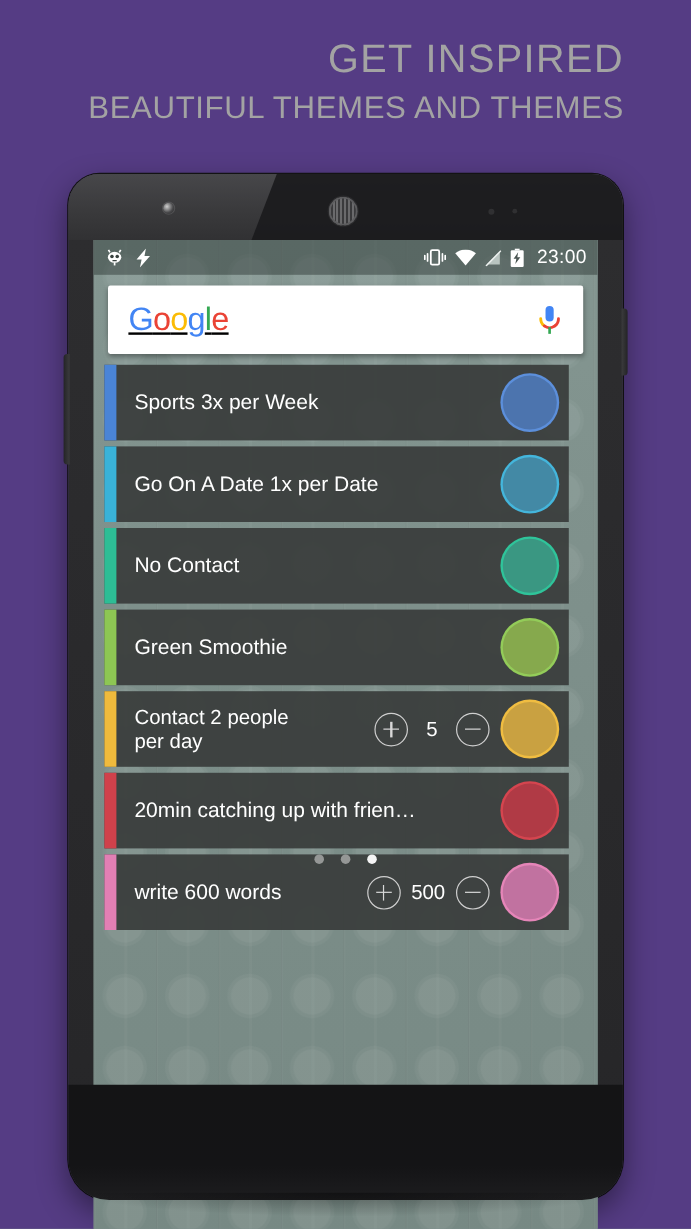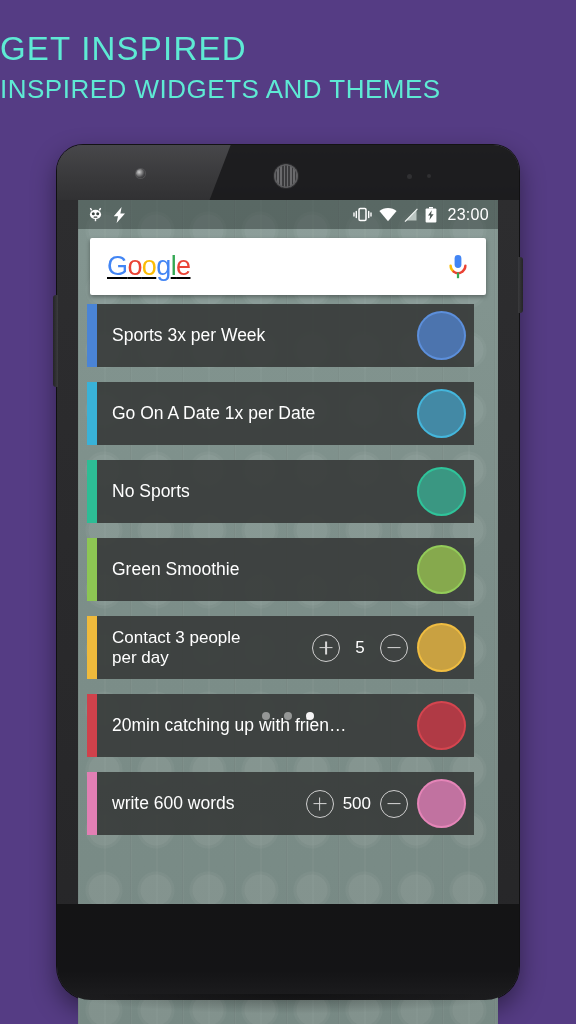--- a/index.html
+++ b/index.html
@@ -5,21 +5,21 @@
   * { margin:0; padding:0; box-sizing:border-box; }
   html,body{
     width:576px; height:1024px; overflow:hidden;
     font-family:"Liberation Sans", sans-serif;
   }
   body{ background:#553C84; position:relative; }
 
   
   .headline{
     position:absolute; left:0; top:28px; width:520px;
-    text-align:left; color:#5eead4; user-select:none;
+    text-align:right; color:#a3a3a3; user-select:none;
   }
   .headline .l1{ font-size:33px; letter-spacing:1.2px; line-height:42px; font-weight:400; }
   .headline .l2{ font-size:26px; letter-spacing:0.5px; line-height:38px; font-weight:400; }
 
   
   .phone{
     position:absolute; left:57px; top:145px; width:462px; height:855px;
     border-radius:26px 26px 34px 34px;
     background:linear-gradient(180deg,#3b3b3d 0%,#2d2d2f 6%,#262628 100%);
     box-shadow:0 10px 26px rgba(0,0,0,.45), 0 0 0 1px #151516;
@@ -103,21 +103,21 @@
   .glogo{ font-size:27px; letter-spacing:-0.6px; font-family:"Liberation Serif", serif; }
   .glogo span{ font-family:"Liberation Sans", sans-serif; font-weight:400; }
   .mic{ margin-left:auto; }
 
   
   .widget{
     position:absolute; left:9px; top:104px; width:387px;
   }
   .row{
     position:relative; display:flex; align-items:center;
-    height:63px; margin-bottom:15px;
+    height:63px; margin-bottom:5px;
     background:rgba(57,60,59,.93);
   }
   .row .bar{ position:absolute; left:0; top:0; width:10px; height:100%; }
   .row .label{
     margin-left:25px; color:#fff; font-size:17.5px; line-height:21px;
     white-space:pre-line; flex:1; padding-right:6px;
   }
   .row.two-line .label{ font-size:17px; line-height:20px; }
   .counter{ display:flex; align-items:center; gap:9px; margin-right:11px; }
   .cbtn{
@@ -152,21 +152,21 @@
     display:grid; grid-template-columns:repeat(3,1fr); grid-template-rows:repeat(2,1fr);
     place-items:center; padding:13px 11px;
   }
   .drawer i{ width:5px; height:5px; border-radius:50%; background:#8d8d8d; display:block; }
 </style>
 </head>
 <body>
 
 <div class="headline">
   <div class="l1">GET INSPIRED</div>
-  <div class="l2">INSPIRED WIDGETS AND THEMES</div>
+  <div class="l2">BEAUTIFUL THEMES AND THEMES</div>
 </div>
 
 <div class="phone">
 
   <div class="bezel-top">
     <div class="gloss"></div>
     <div class="cam"></div>
     <div class="speaker"></div>
     <div class="sensor a"></div>
     <div class="sensor b"></div>
@@ -244,31 +244,31 @@
           <div class="label">Sports 3x per Week</div>
           <div class="dot" style="background: rgb(76, 116, 174); box-shadow: rgb(92, 143, 219) 0px 0px 0px 2px;"></div>
         </div>
         <div class="row">
           <div class="bar" style="background: rgb(57, 178, 216);"></div>
           <div class="label">Go On A Date 1x per Date</div>
           <div class="dot" style="background: rgb(67, 137, 165); box-shadow: rgb(68, 182, 220) 0px 0px 0px 2px;"></div>
         </div>
         <div class="row">
           <div class="bar" style="background: rgb(45, 189, 149);"></div>
-          <div class="label">No Sports</div>
+          <div class="label">No Contact</div>
           <div class="dot" style="background: rgb(58, 151, 130); box-shadow: rgb(47, 196, 154) 0px 0px 0px 2px;"></div>
         </div>
         <div class="row">
           <div class="bar" style="background: rgb(141, 198, 83);"></div>
           <div class="label">Green Smoothie</div>
           <div class="dot" style="background: rgb(134, 169, 77); box-shadow: rgb(147, 204, 89) 0px 0px 0px 2px;"></div>
         </div>
         <div class="row two-line">
           <div class="bar" style="background: rgb(239, 186, 60);"></div>
-          <div class="label">Contact 3 people
+          <div class="label">Contact 2 people
 per day</div>
           <div class="counter">
             <div class="cbtn plus"></div>
             <div class="cval">5</div>
             <div class="cbtn"></div>
           </div>
           <div class="dot" style="background: rgb(201, 161, 65); box-shadow: rgb(240, 189, 65) 0px 0px 0px 2px;"></div>
         </div>
         <div class="row">
           <div class="bar" style="background: rgb(208, 65, 75);"></div>

